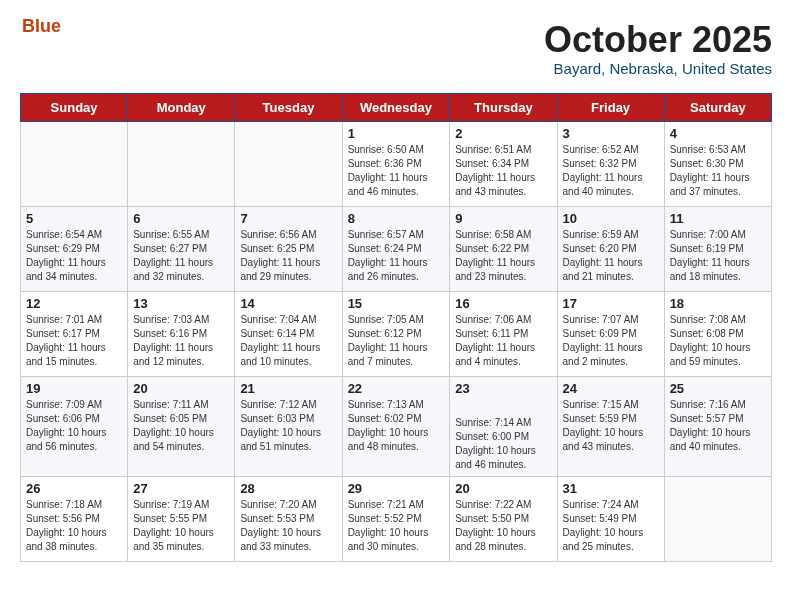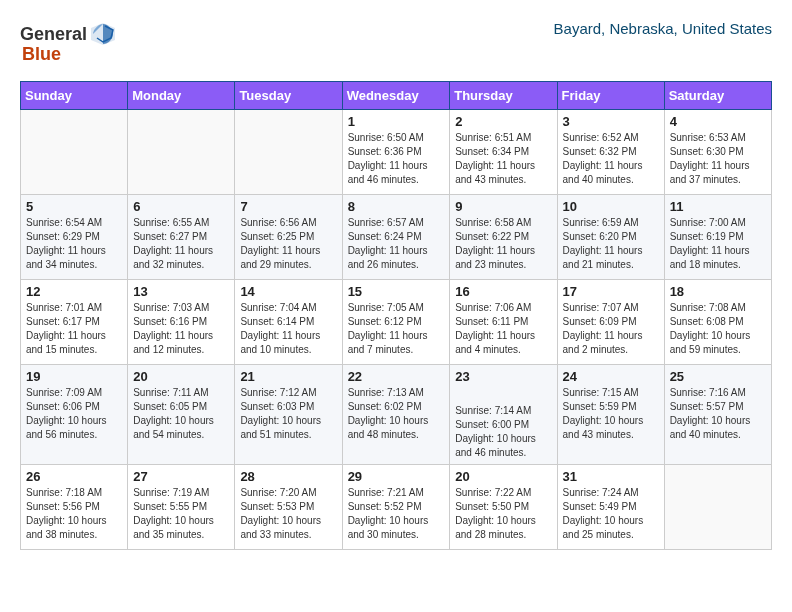--- a/index.html
+++ b/index.html
@@ -48,26 +48,26 @@
     .location {
       font-size: 15px;
       color: #0c4a6e;
     }
     .calendar {
       width: 100%;
       border-collapse: collapse;
       border: 1px solid #ccc;
     }
     .calendar th {
-      background-color: #8b5cf6;
+      background-color: #b91c1c;
       color: #fff;
       font-size: 13px;
       font-weight: bold;
       padding: 6px 4px;
-      text-align: left;
+      text-align: center;
       border: 1px solid #1a5090;
     }
     .calendar td {
       vertical-align: top;
       border: 1px solid #ccc;
       padding: 4px 5px;
       width: 108px;
       min-height: 80px;
       font-size: 10.5px;
       color: #333;
@@ -94,33 +94,25 @@
     .week-row td {
       height: 85px;
     }
   </style>
 </head>
 <body>
 
 <div class="header">
   <div class="logo">
     <div style="display:flex; flex-direction:column; align-items:flex-start;">
-      <div style="display:flex; align-items:center;">
-        <span class="logo-text-general">General</span>
-        <svg class="logo-icon" viewBox="0 0 28 28">
-          <polygon points="14,3 26,8 26,20 14,25 2,20 2,8" fill="#1a5fa8" opacity="0.15"></polygon>
-          <path d="M16 6 L24 10 L22 18 L14 22 L8 18" fill="none" stroke="#1a5fa8" stroke-width="1.5"></path>
-          <path d="M14 4 C18 4 24 9 24 14 C24 19 19 24 14 24" fill="#1a5fa8" opacity="0.7"></path>
-          <path d="M14 4 C10 4 4 9 4 14" fill="#1a6aba" opacity="0.5"></path>
-        </svg>
-      </div>
       <span class="logo-text-blue" style="margin-top:-4px; margin-left:2px;">Blue</span>
     </div>
   </div>
   <div class="title-block">
+    <div class="month-title">October 2025</div>
     <div class="location">Bayard, Nebraska, United States</div>
   </div>
 </div>
 
 <table class="calendar">
   <thead>
     <tr>
     <th>Sunday</th>
         <th>Monday</th>
         <th>Tuesday</th>

